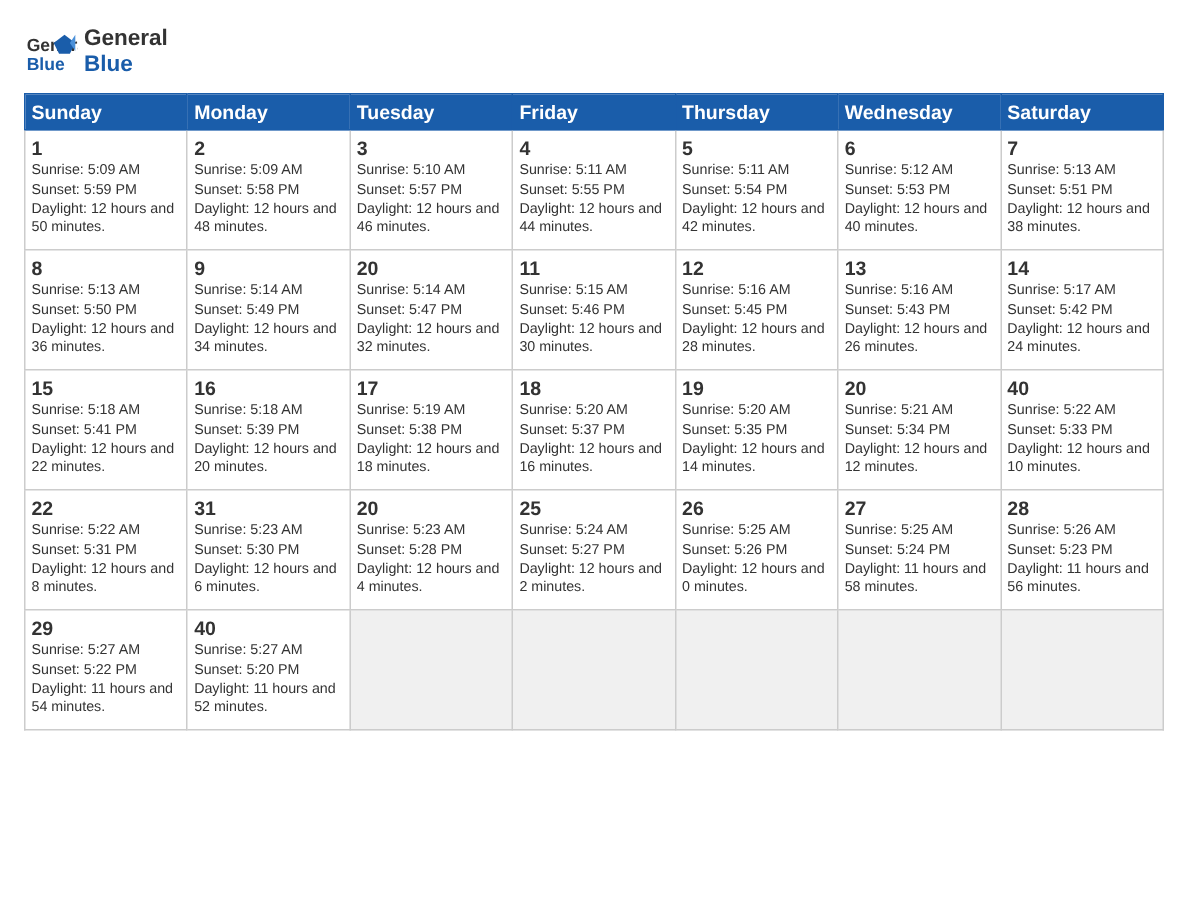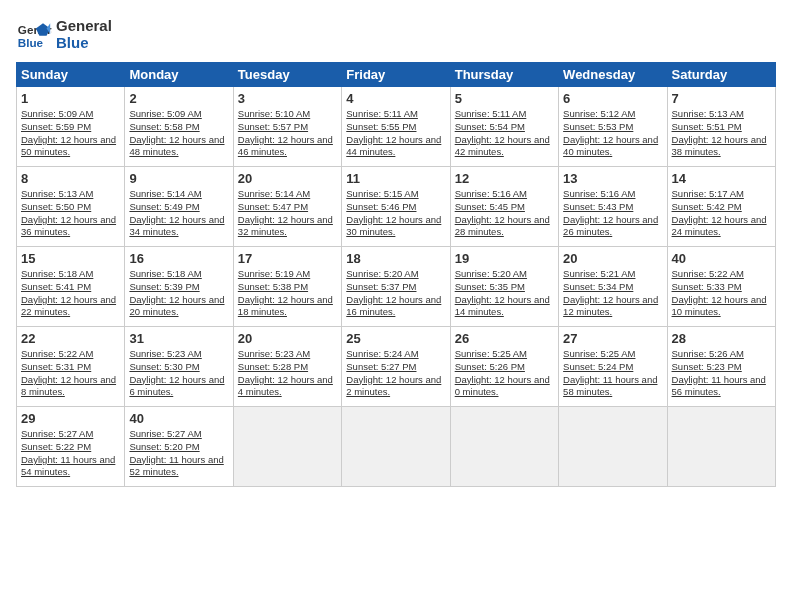--- a/index.html
+++ b/index.html
@@ -66,21 +66,20 @@
     .day-num {
       font-size: 13px;
       font-weight: bold;
       margin-bottom: 2px;
       display: block;
     }
     .day-info {
       font-size: 9.5px;
       line-height: 1.35;
       color: #333;
-      text-decoration: underline;
     }
     tr:nth-child(odd) td:not(.empty) {
       background: #fff;
     }
   </style>
 </head>
 <body>
 
 <div class="header-area">
   <div class="logo">

